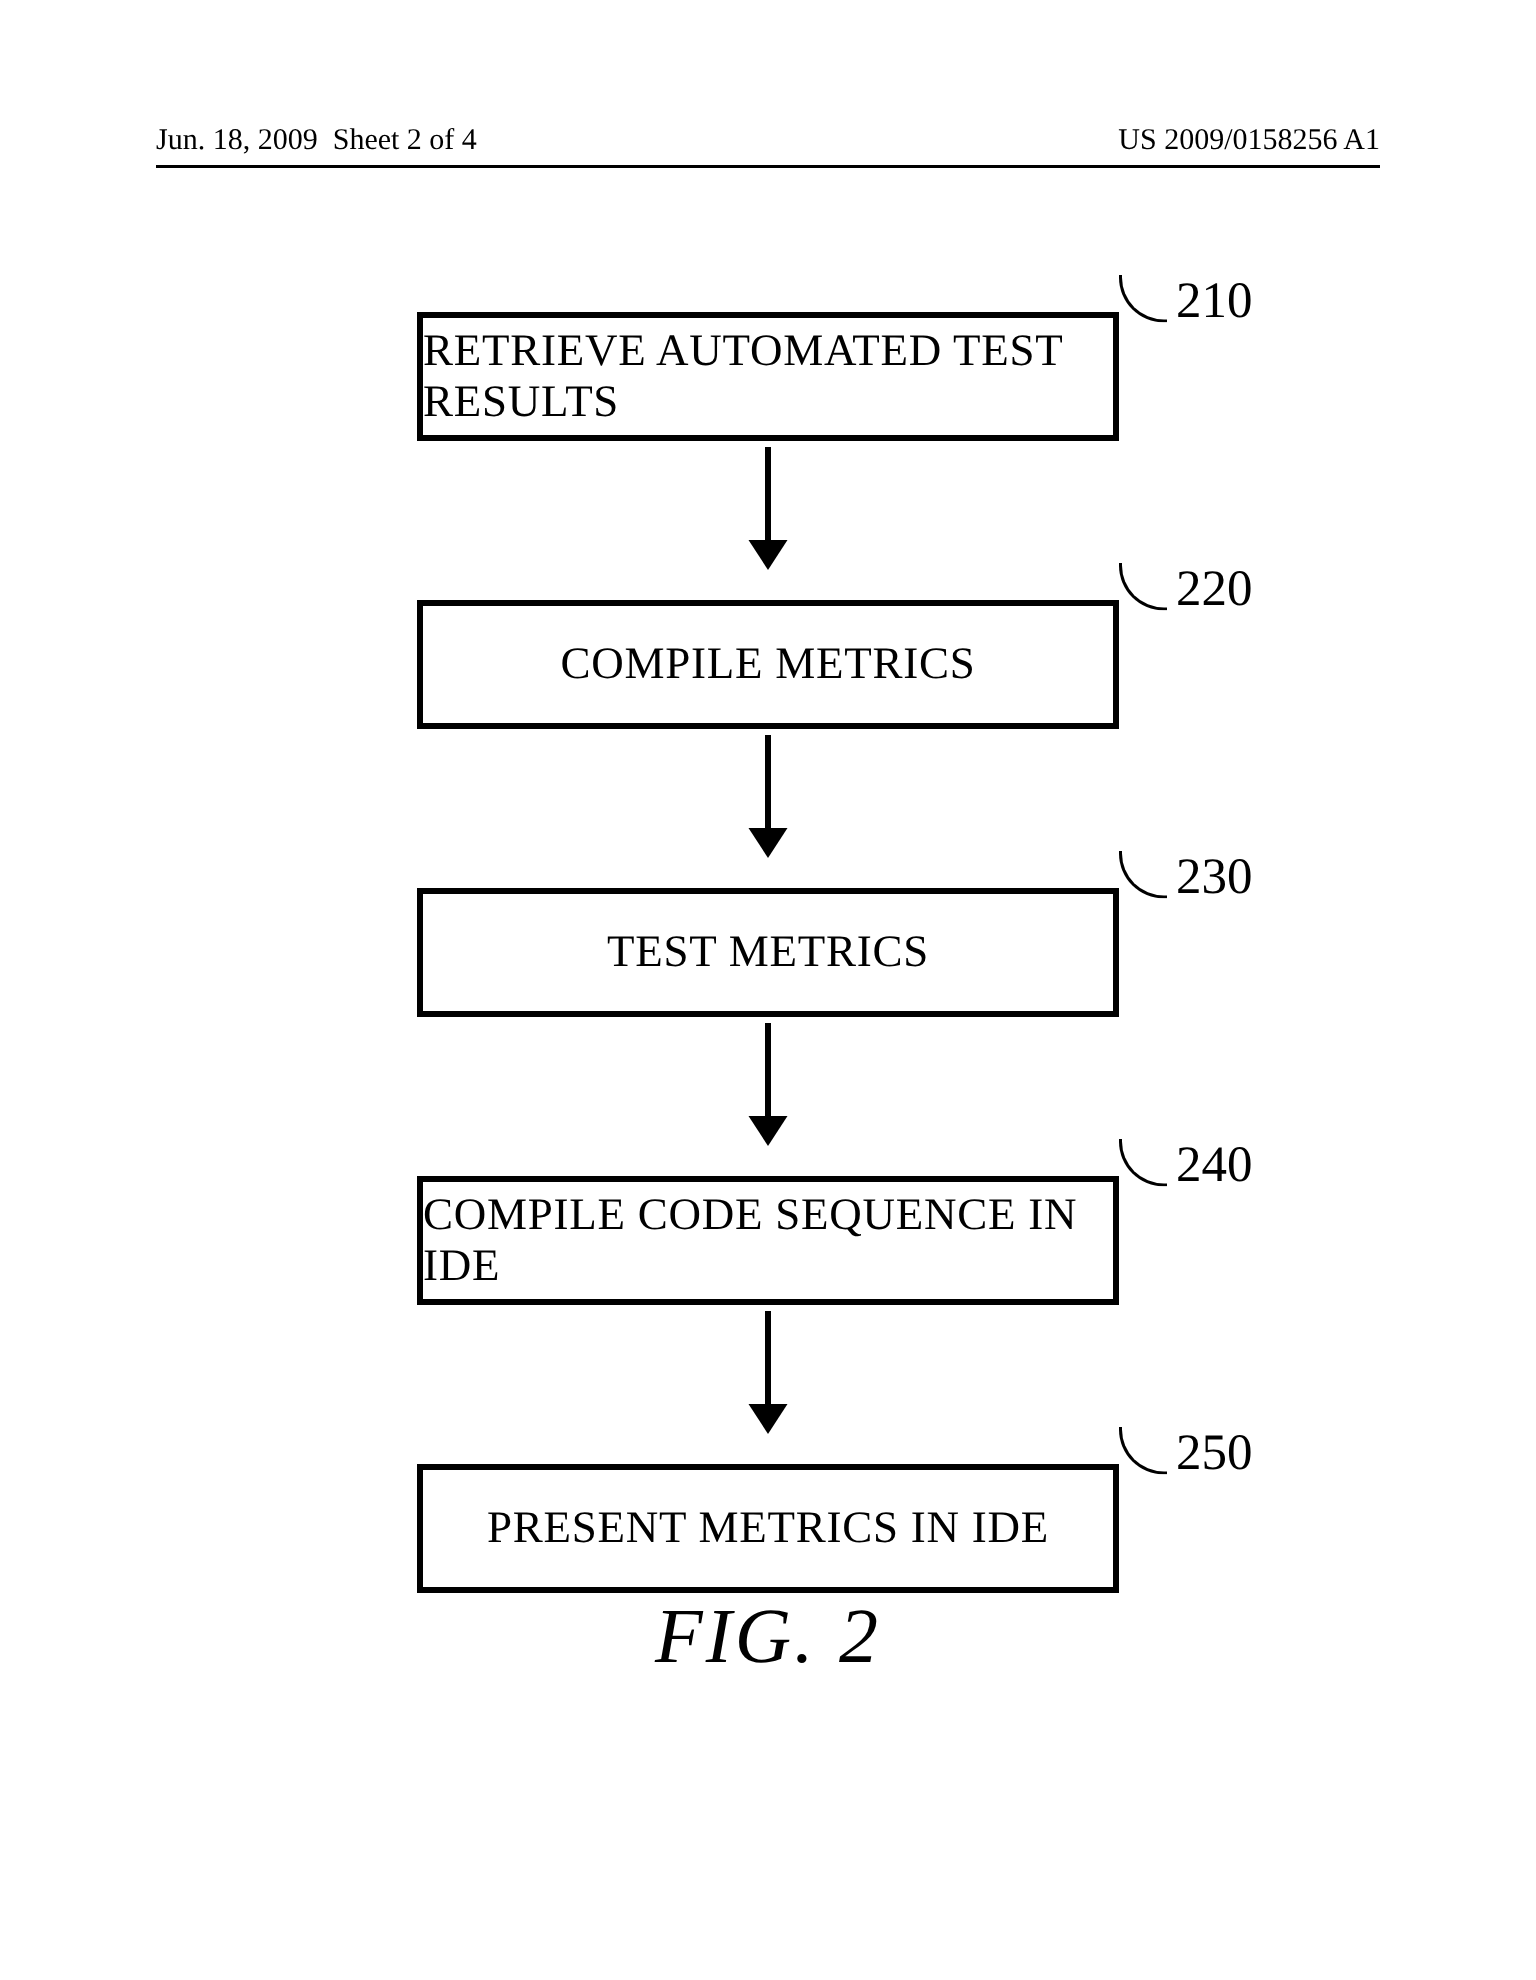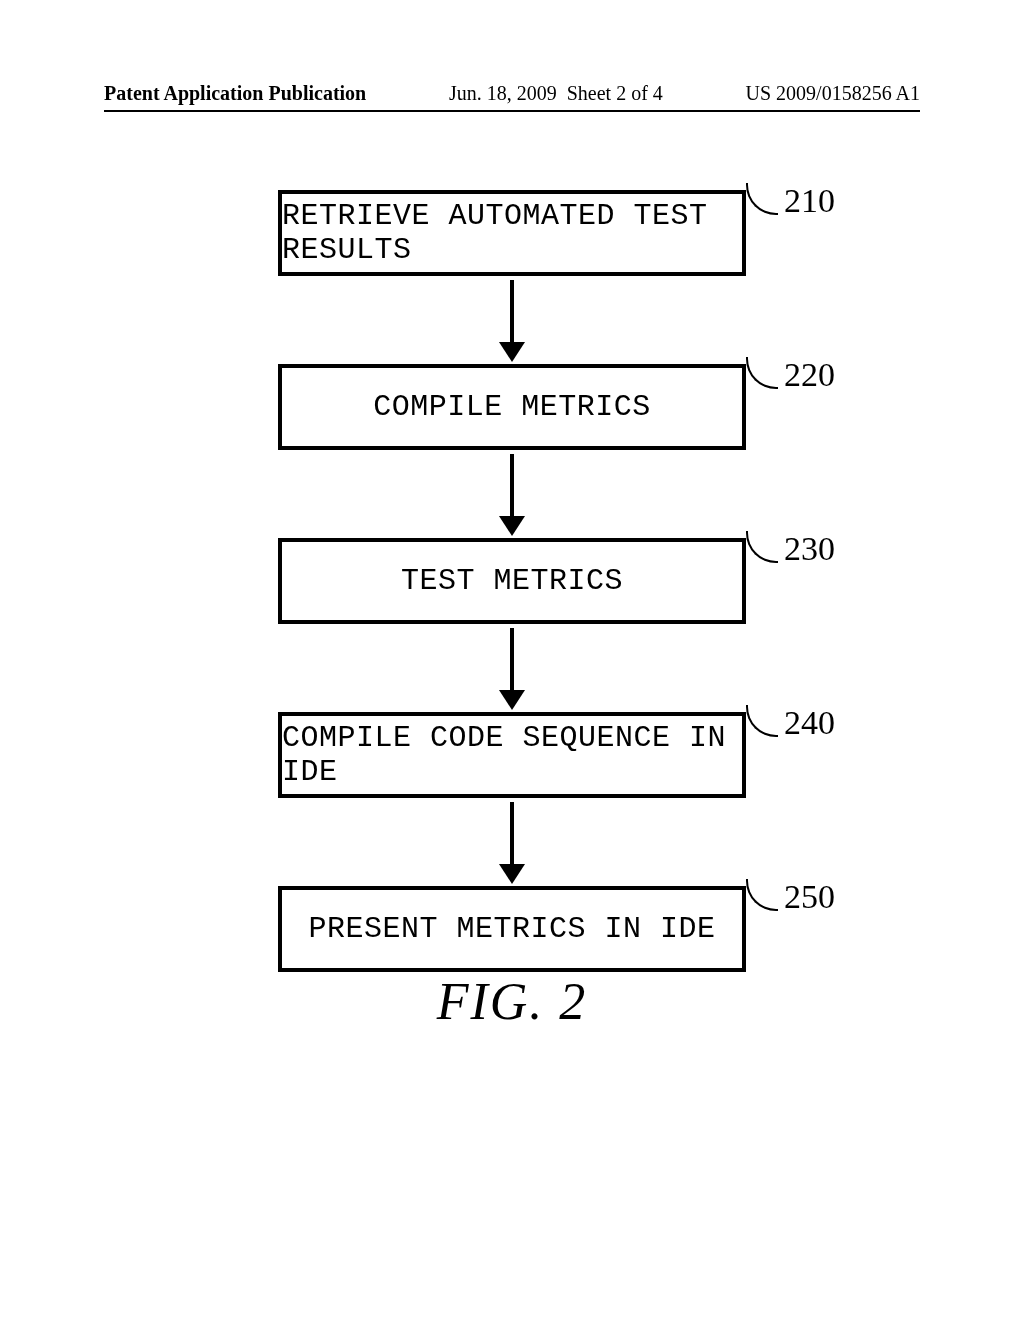--- a/index.html
+++ b/index.html
@@ -51,24 +51,25 @@
     display: flex;
     align-items: center;
   }
   .box {
     border: 4px solid #000;
     width: 460px;
     height: 78px;
     display: flex;
     align-items: center;
     justify-content: center;
-    font-family: Liberation Mono, monospace;
+    font-family: Liberation Serif, serif;
     font-stretch: condensed;
     font-size: 30px;
     letter-spacing: 0.5px;
+    margin-top: 18px;
   }
   .ref-connector {
     position: absolute;
     left: 100%;
     top: 14px;
     display: flex;
     align-items: center;
   }
   .ref-arc {
     width: 30px;
@@ -111,21 +112,20 @@
     font-size: 52px;
     letter-spacing: 2px;
   }
 </style>
 </head>
 <body>
 
 <div class="page">
 
   <div class="header">
-    <span class="pubtype">Patent Application Publication</span>
     <span>
       <span>Jun. 18, 2009</span>&nbsp;&nbsp;<span>Sheet 2 of 4</span>
     </span>
     <span>US 2009/0158256 A1</span>
   </div>
   <div class="header-rule"></div>
 
   <div class="diagram">
     <div class="flow">
 

